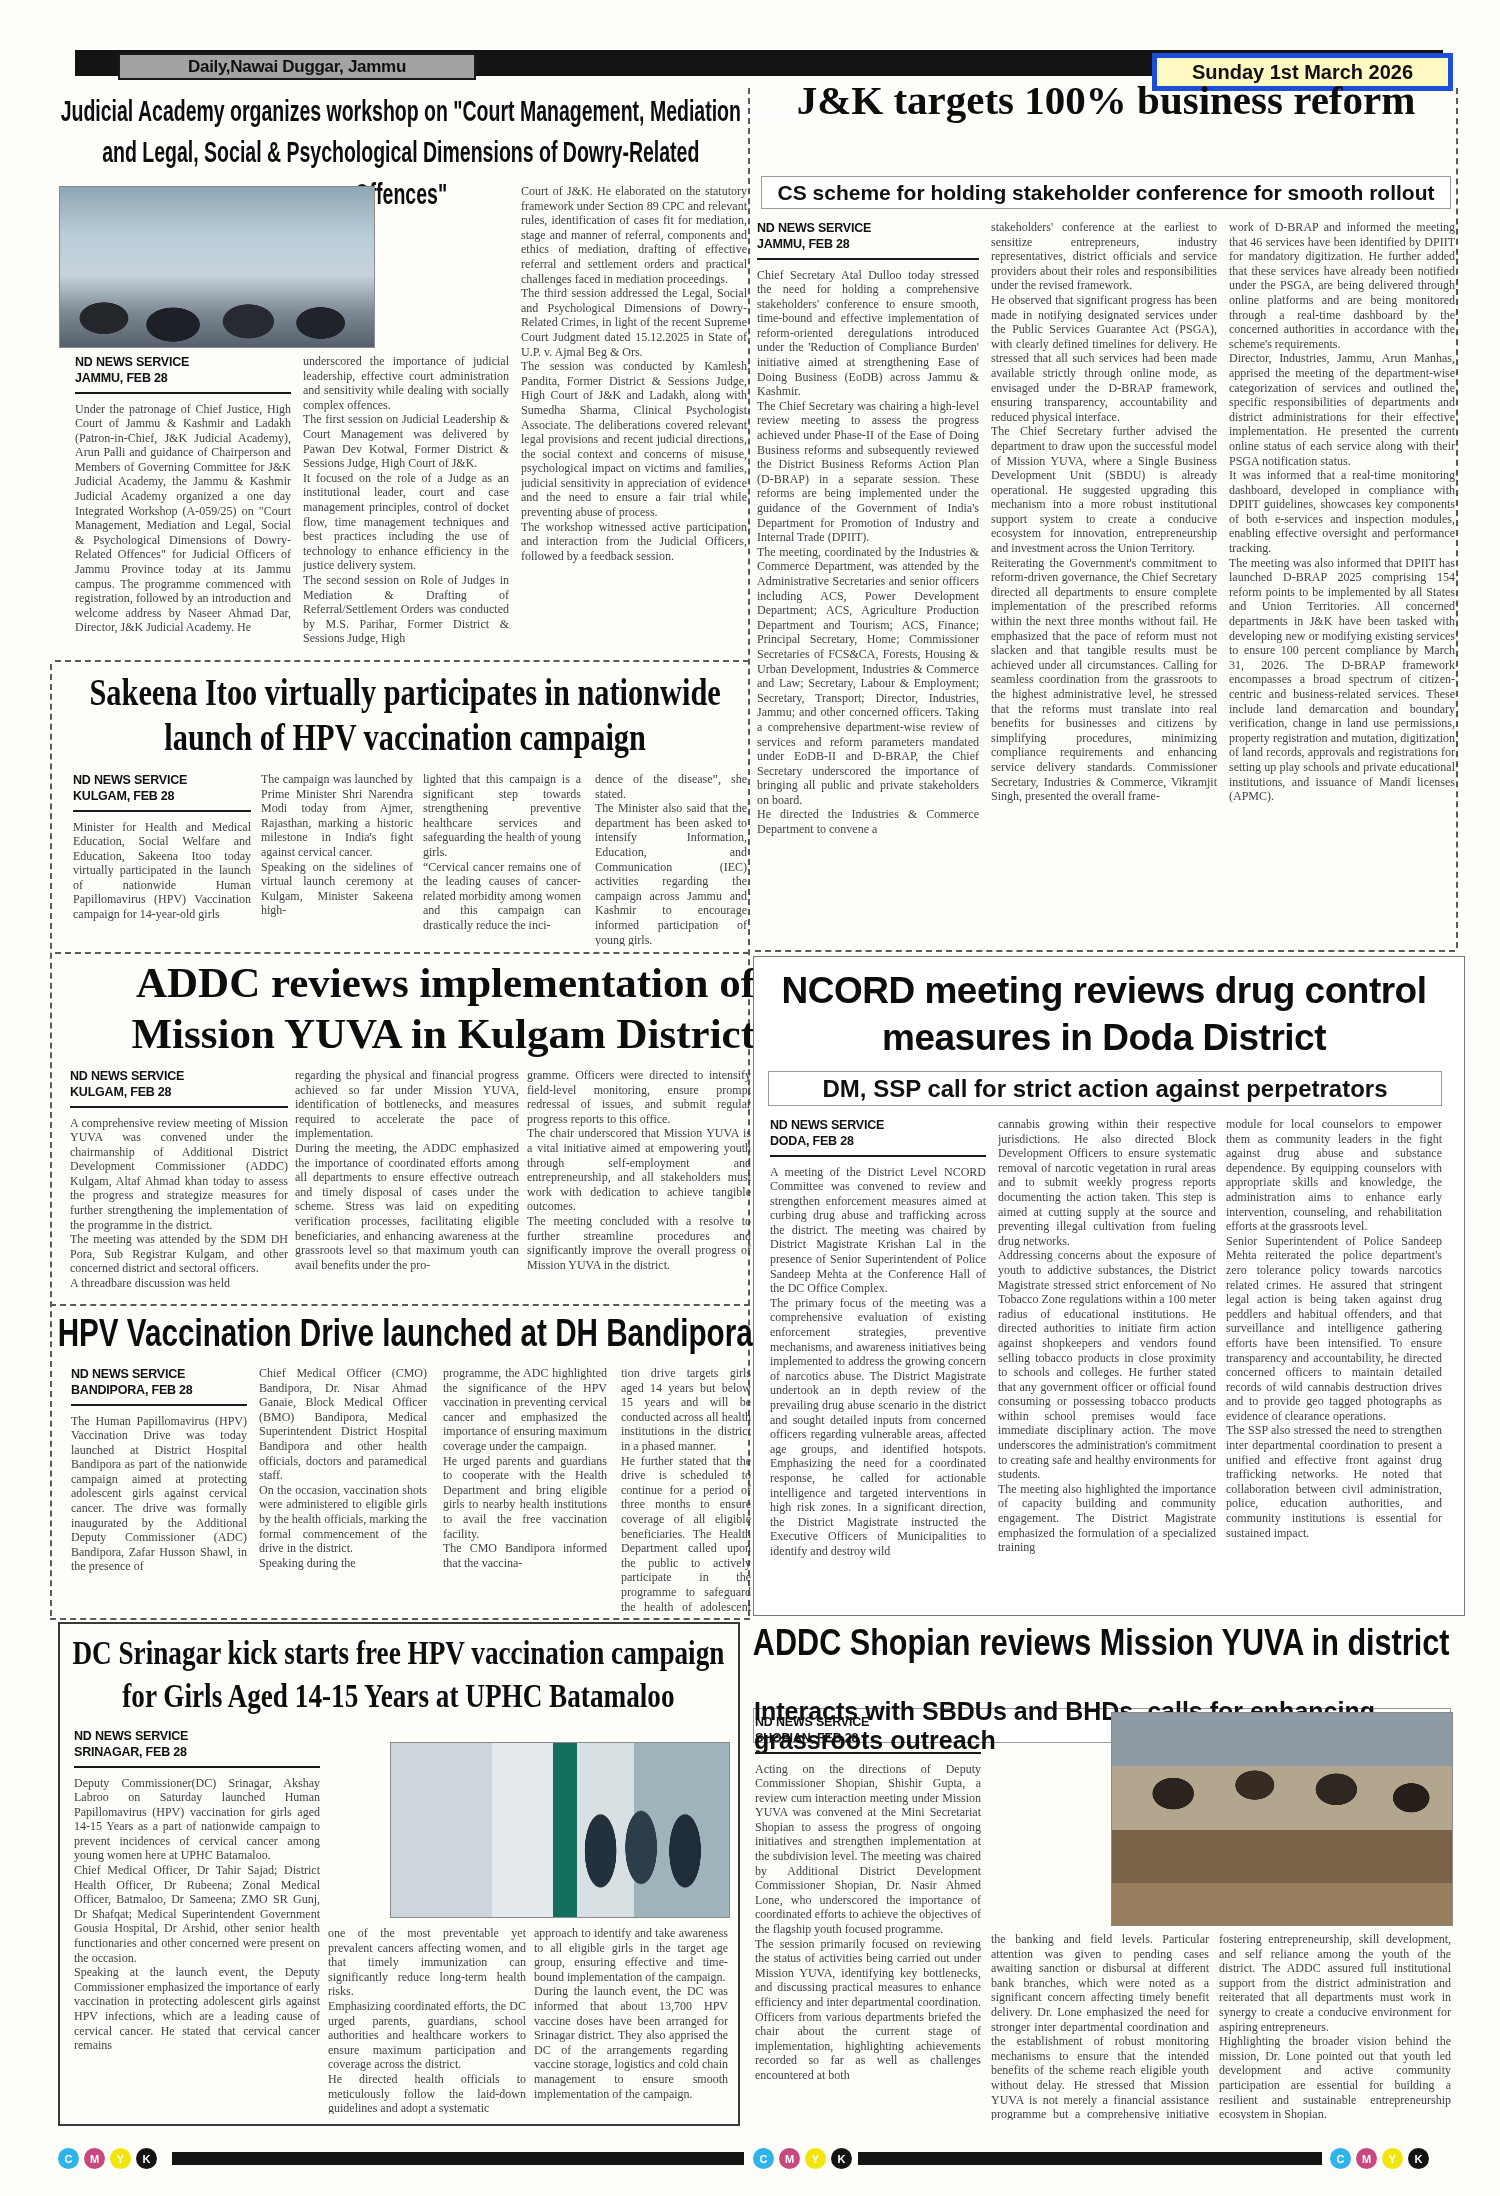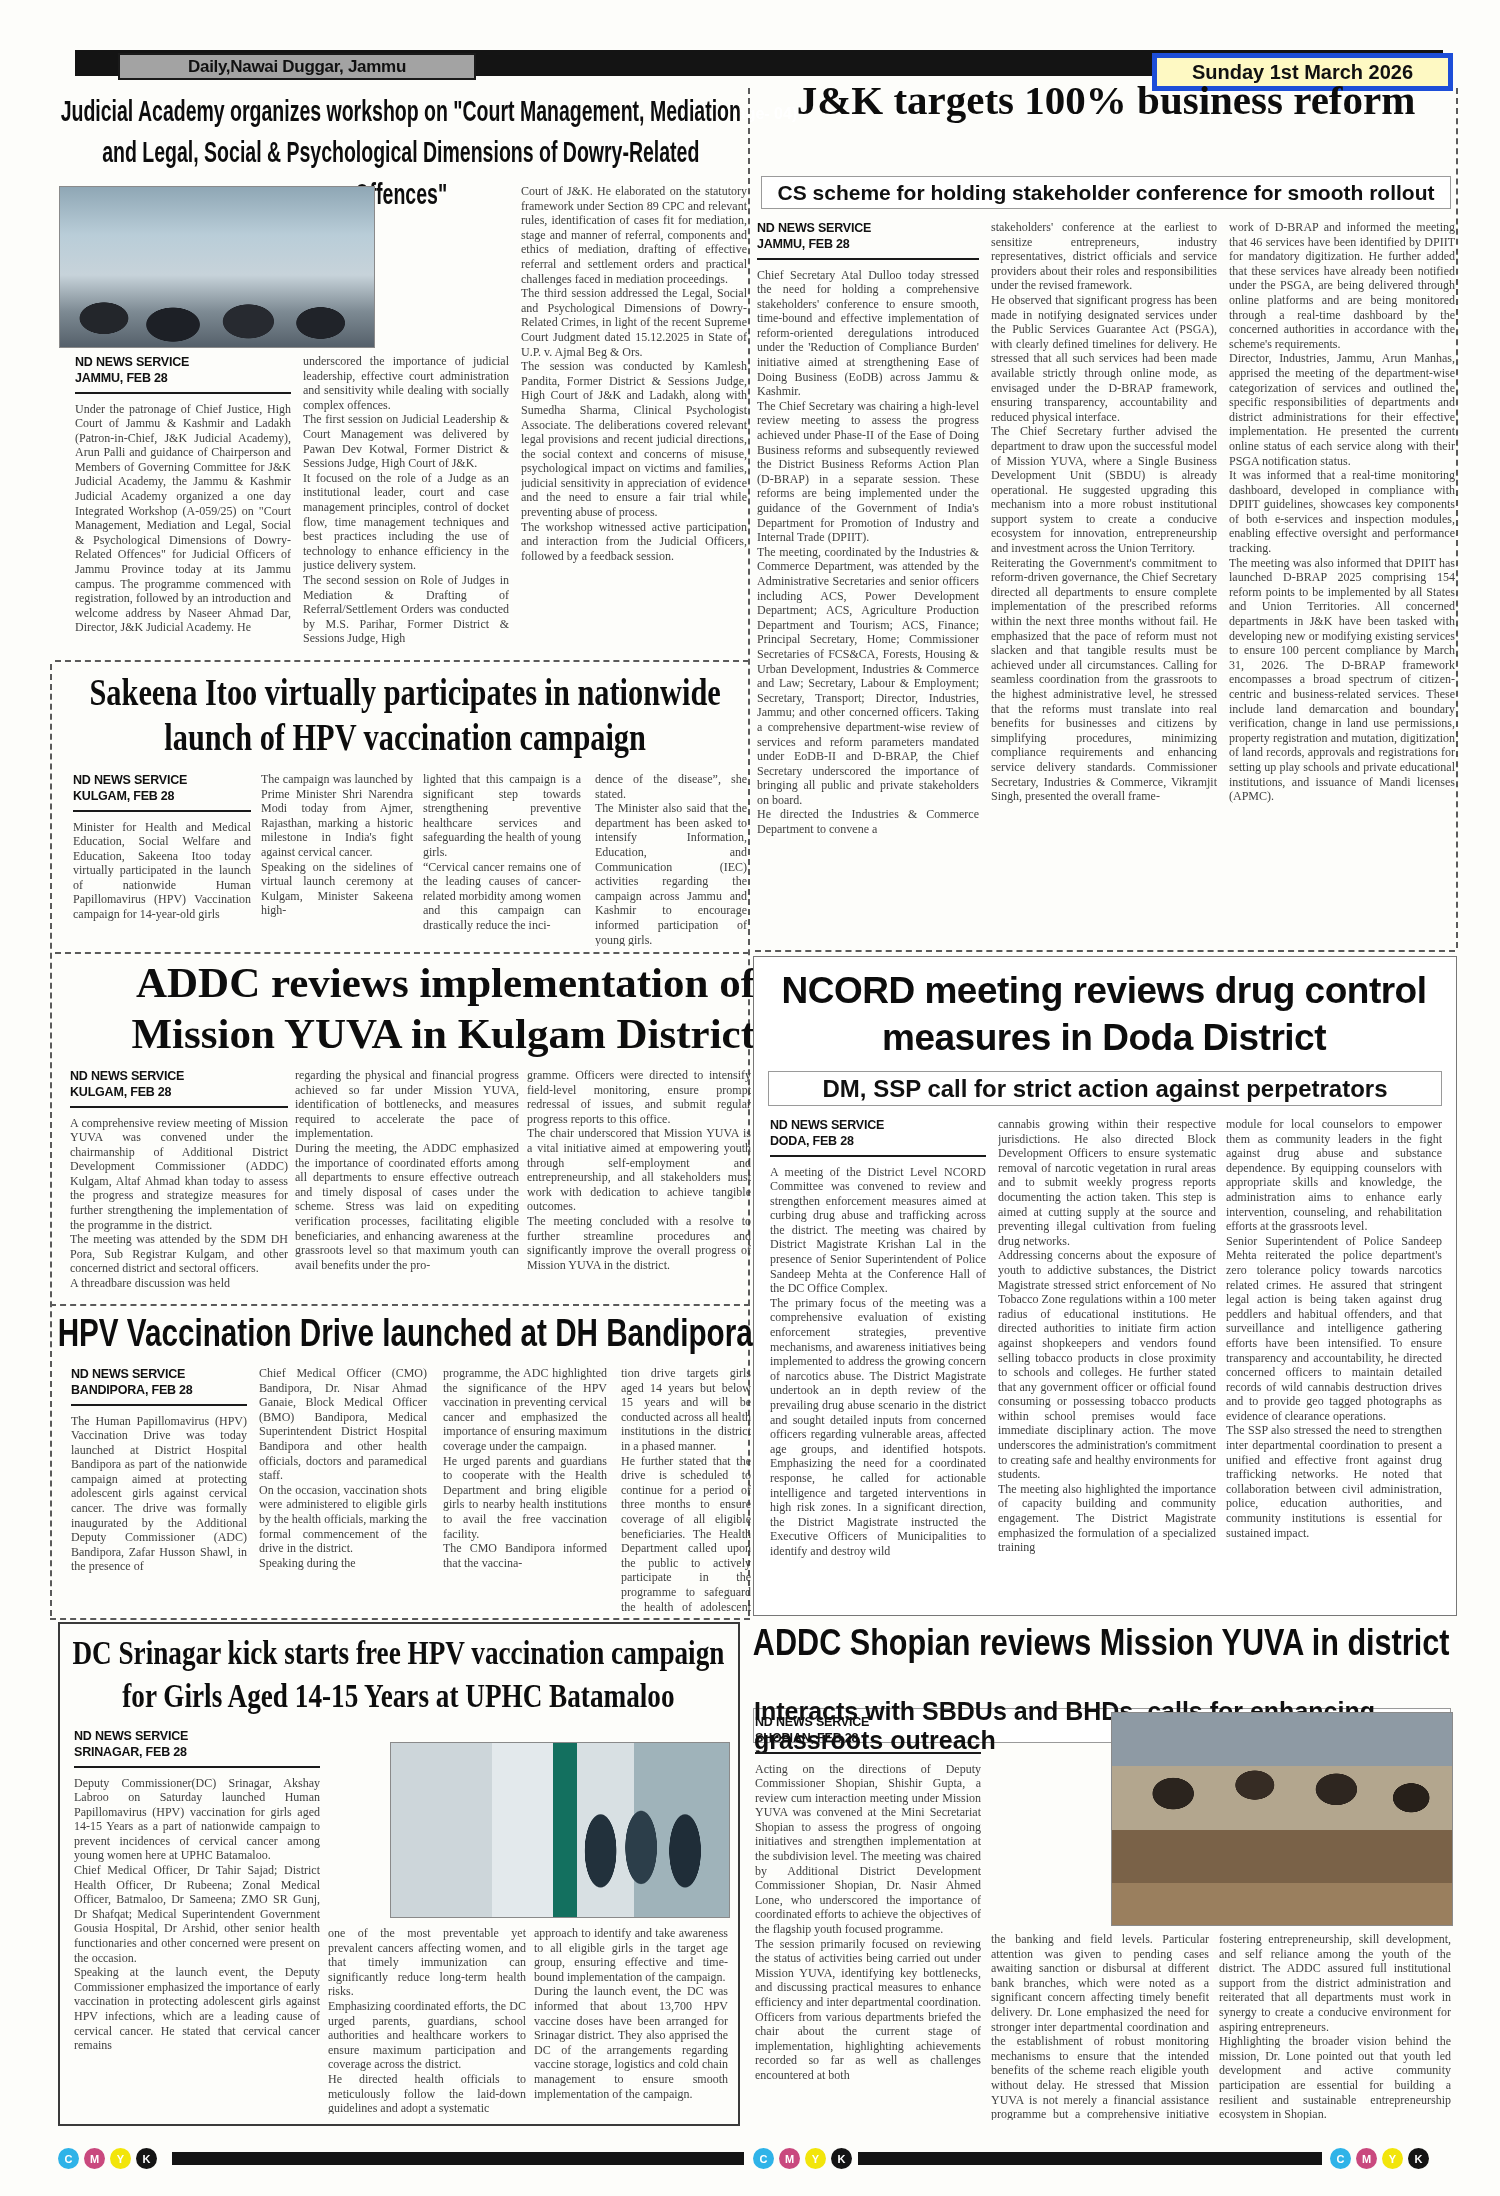--- a/index.html
+++ b/index.html
@@ -37,21 +37,21 @@
     linear-gradient(90deg,#cdd6da 0% 30%,#e3e9ec 30% 48%,#13705f 48% 55%,#d8e0e3 55% 72%,#9fb3ba 72% 100%);}
   .photo3{background:
     radial-gradient(34px 26px at 18% 38%, #2b241e 60%, transparent 62%),
     radial-gradient(32px 24px at 42% 34%, #362c24 60%, transparent 62%),
     radial-gradient(34px 26px at 66% 36%, #2e2620 60%, transparent 62%),
     radial-gradient(30px 24px at 88% 40%, #27201a 60%, transparent 62%),
     linear-gradient(180deg,#8e9aa4 0% 25%,#b3a68e 25% 55%,#7a6248 55% 80%,#9a7f5e 80% 100%);}
   
   .vsep{position:absolute;border-left:2px dashed #5a5a5a;width:0;}
   .hsep{position:absolute;border-top:2px dashed #5a5a5a;height:0;}
-  .boxed{border:1px solid #777;background:#fff;}
+  .boxed{border:1px solid #777;background:#fff;padding-left:8px;}
   
   .cmyk{position:absolute;top:2148px;display:flex;gap:5px;}
   .dot{width:21px;height:21px;border-radius:50%;display:flex;align-items:center;justify-content:center;
        color:#fff;font:bold 11px "Liberation Sans",sans-serif;}
   .dot-c{background:#2fb3e8;} .dot-m{background:#c9497e;} .dot-y{background:#f2e50b;} .dot-k{background:#141414;}
   .bar{position:absolute;top:2152px;height:13px;background:#141414;}
 </style>
 </head>
 <body>
 

